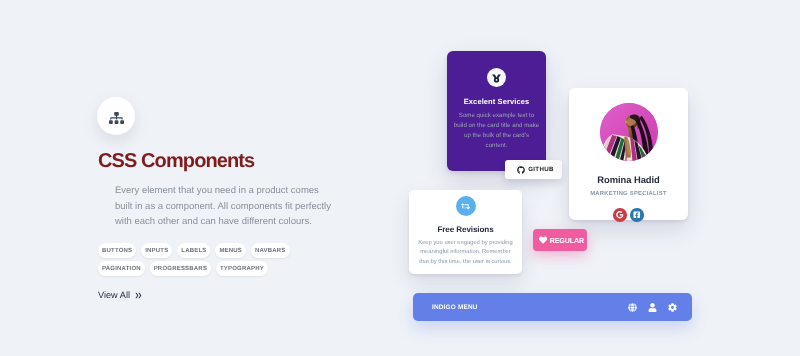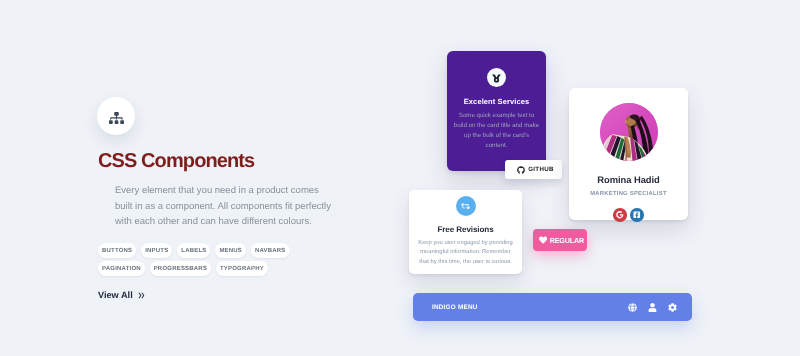--- a/index.html
+++ b/index.html
@@ -35,21 +35,21 @@
   .badges{position:absolute;left:1px;top:146px;width:194px;display:flex;flex-wrap:wrap;gap:3px 4.9px;}
   .badge{
     background:#fff;border-radius:8px;height:15px;
     padding:0 4px;display:flex;align-items:center;
     font-size:6px;font-weight:700;
     color:#6b727e;letter-spacing:.2px;
     box-shadow:0 1px 2px rgba(136,152,170,.16);
   }
   .viewall{
     position:absolute;left:1px;top:193px;display:flex;align-items:center;gap:5px;
-    font-size:9.2px;font-weight:700;color:#222a3c;
+    font-size:9.2px;font-weight:400;color:#222a3c;
   }
   .viewall .chev{display:flex;align-items:center;}
   .viewall .chev svg{width:7px;height:7px;fill:#222a3c;display:block;}
 
   
   .dark-card{
     position:absolute;left:447px;top:51px;width:99px;height:120px;
     background:#1b2130;border-radius:6px;
     box-shadow:0 2px 4px rgba(50,50,93,.12), 0 10px 24px rgba(50,50,93,.16);
     text-align:center;

